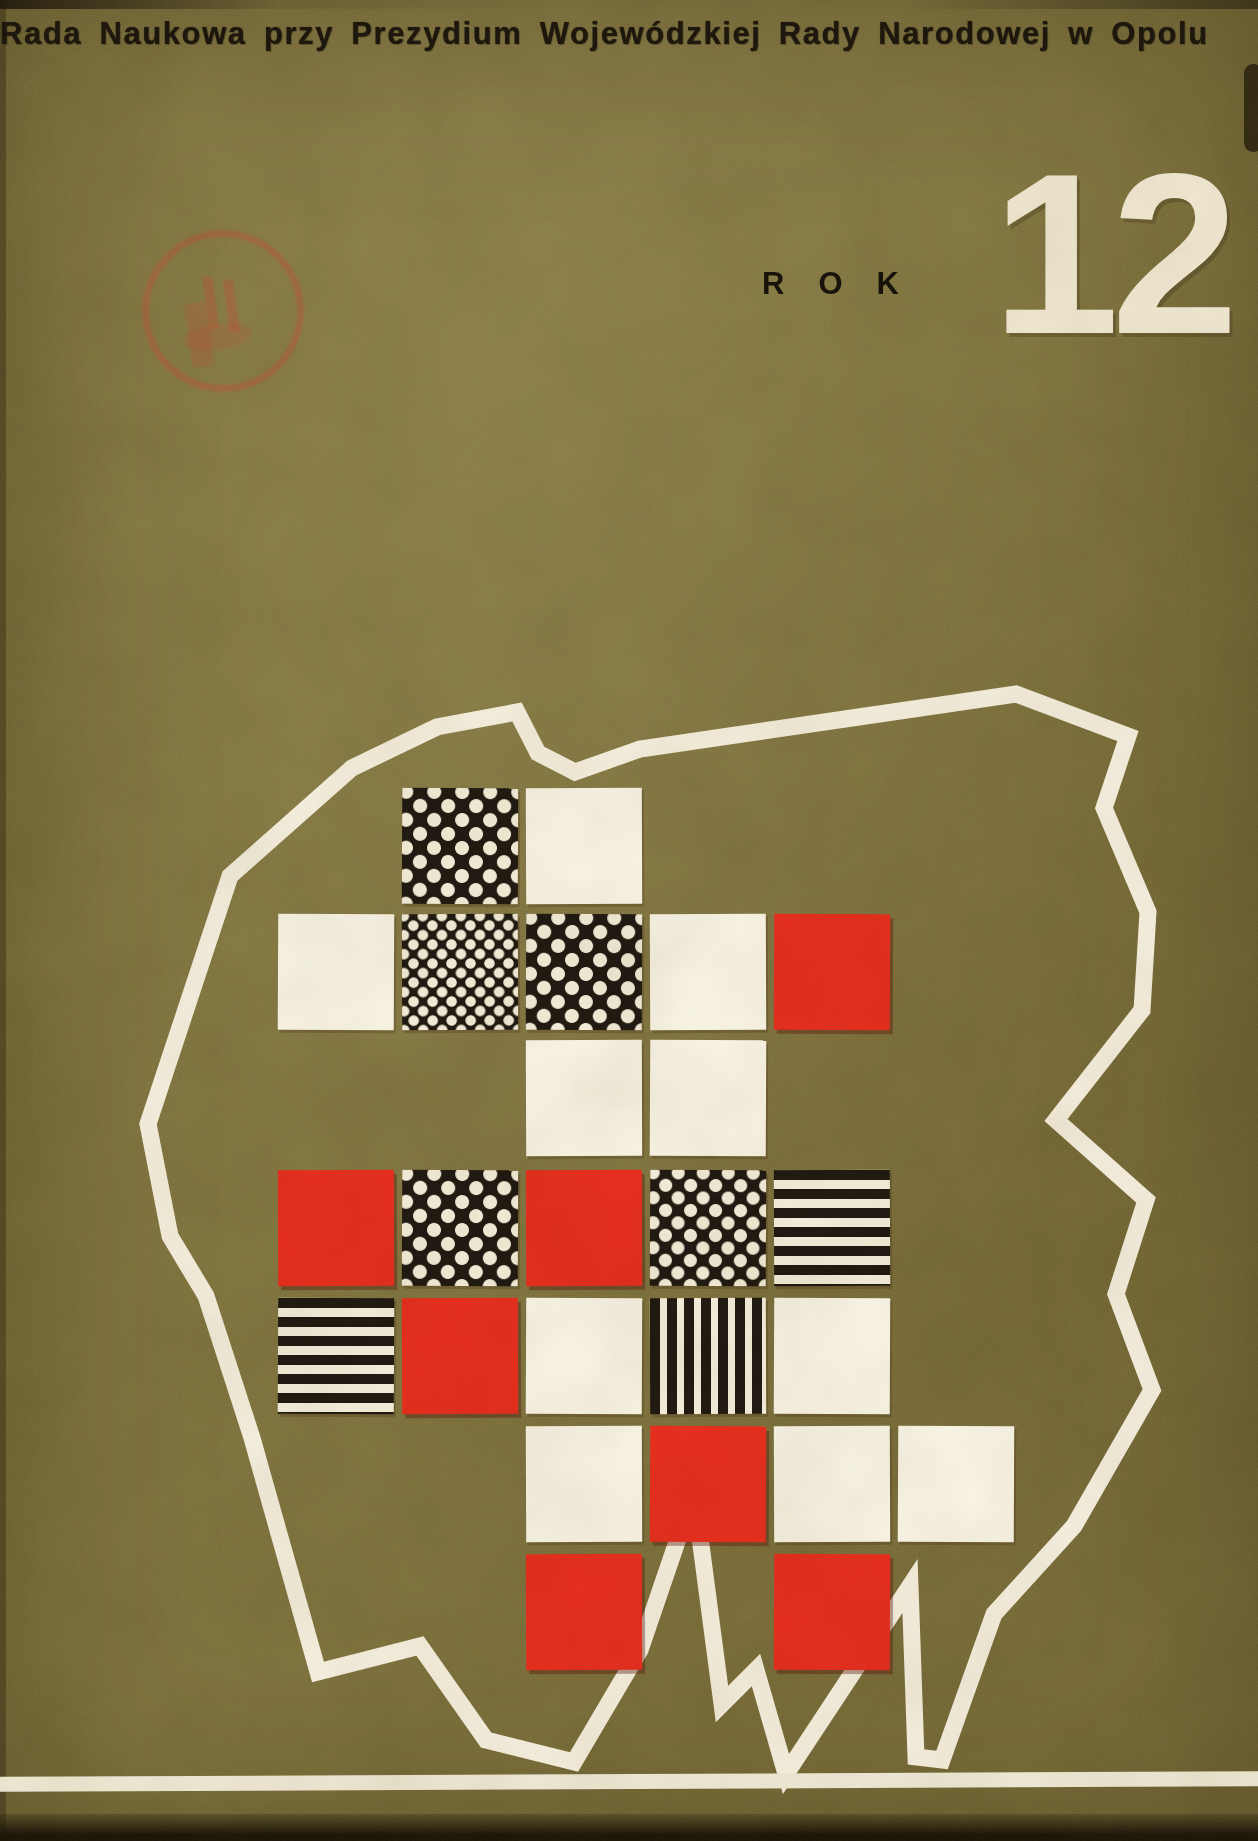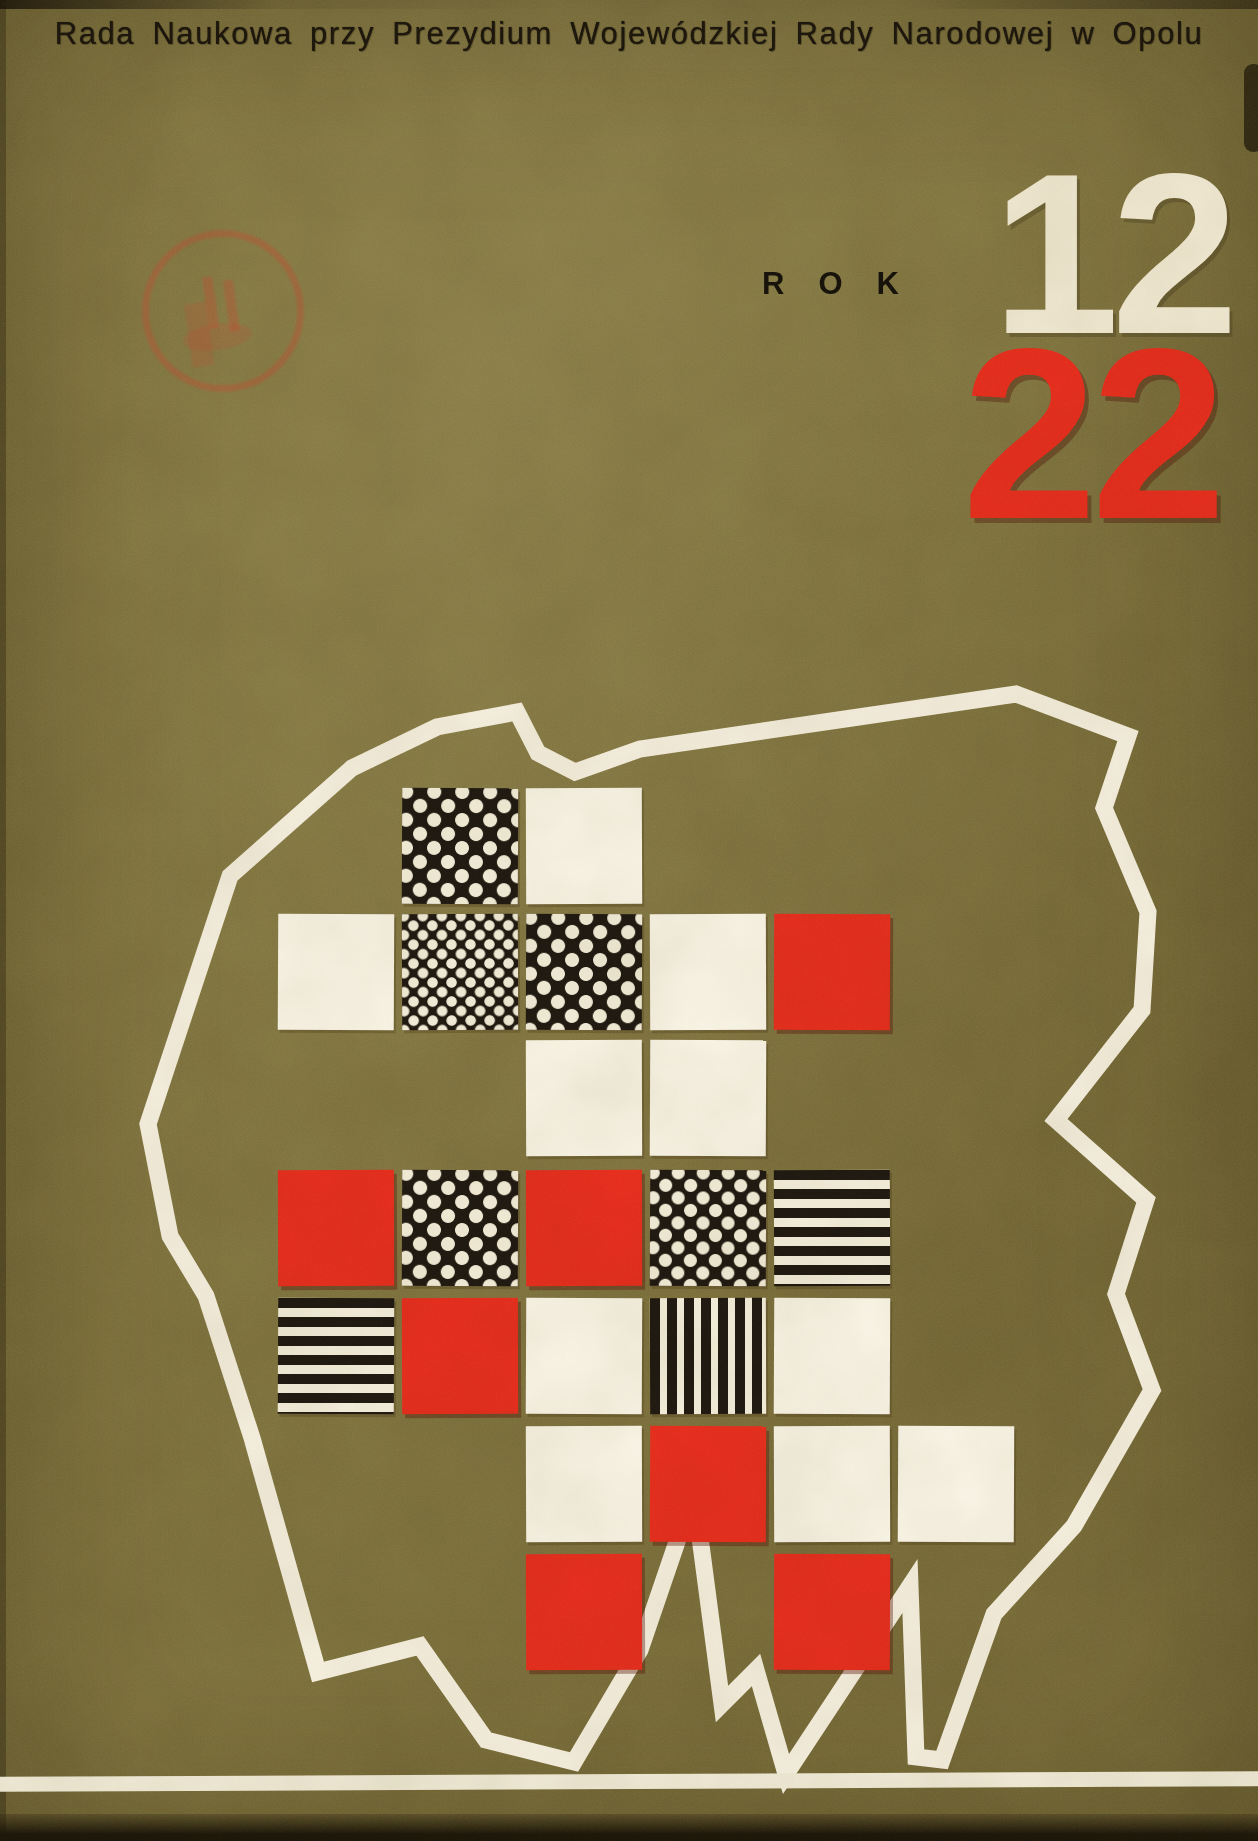--- a/index.html
+++ b/index.html
@@ -26,24 +26,23 @@
     background:linear-gradient(90deg, rgba(20,15,8,.85), rgba(20,15,8,.1) 22%, transparent 45%, transparent 72%, rgba(20,15,8,.55));}
   .edge-left{position:absolute;top:0;left:0;width:6px;height:100%;background:rgba(25,20,10,.35);}
   .scan-notch{position:absolute;right:-5px;top:64px;width:19px;height:88px;border-radius:9px;background:rgba(28,22,10,.78);}
   .bottom-white{position:absolute;left:-4px;top:1774px;width:1266px;height:15px;background:#efe9d6;transform:rotate(-.25deg);}
   .bottom-edge{position:absolute;left:0;top:1814px;width:100%;height:27px;
     background:linear-gradient(180deg, rgba(40,32,16,.30), #181309 75%);}
 
   
   .header{
     position:absolute;top:16px;left:0;width:100%;padding:0 0;box-sizing:border-box;
-    font-weight:400;font-size:31px;letter-spacing:1.6px;word-spacing:7px;
+    font-weight:700;font-size:31px;letter-spacing:1.6px;word-spacing:7px;
     color:var(--text-black);white-space:nowrap;
     text-shadow:0 0 1px rgba(20,15,5,.85), 1px 1px 0 rgba(20,15,5,.25);
-    text-align:center;
   }
 
   
   .stamp{position:absolute;left:142px;top:230px;width:148px;height:148px;border-radius:50%;
     border:7px solid rgba(190,74,50,.42);filter:blur(1.3px);transform:rotate(-8deg);}
   .stamp-marks{position:absolute;left:58px;top:38px;width:10px;height:52px;background:rgba(190,74,50,.40);
     box-shadow:20px 6px 0 rgba(190,74,50,.38), -16px 30px 0 6px rgba(190,74,50,.25);}
   .stamp-blot{position:absolute;left:30px;top:86px;width:70px;height:26px;border-radius:50%;
     background:rgba(190,74,50,.22);}
 
@@ -99,21 +98,20 @@
 
   <div class="header">Rada Naukowa przy Prezydium Wojewódzkiej Rady Narodowej w Opolu</div>
 
   <div class="stamp">
     <div class="stamp-marks"></div>
     <div class="stamp-blot"></div>
   </div>
 
   <div class="rok-label">ROK</div>
   <div class="num-rok">12</div>
-  <div class="num-zeszyt">22</div>
 
 
   <svg class="map-outline" viewBox="0 0 1258 1841" width="1258" height="1841" aria-hidden="true">
     <polygon points="148,1124 230,876 352,768 437,727 517,712 538,753 575,772 640,749 845,719 1016,694 1128,736 1104,808 1148,912 1142,1010 1056,1120 1146,1200 1116,1294 1152,1390 1074,1526 994,1614 942,1760 916,1757 910,1586 786,1774 756,1670 722,1704 694,1492 640,1650 574,1762 486,1740 420,1646 318,1672 252,1438 206,1296 170,1236"></polygon>
   </svg>
 
   <div class="map-squares">
       <div class="sq p-dots-lg" style="left: 402px; top: 788px; width: 116px; height: 116px;"></div>
       <div class="sq p-white" style="left: 526px; top: 788px; width: 116px; height: 116px;"></div>
       <div class="sq p-white" style="left: 278px; top: 914px; width: 116px; height: 116px;"></div>

